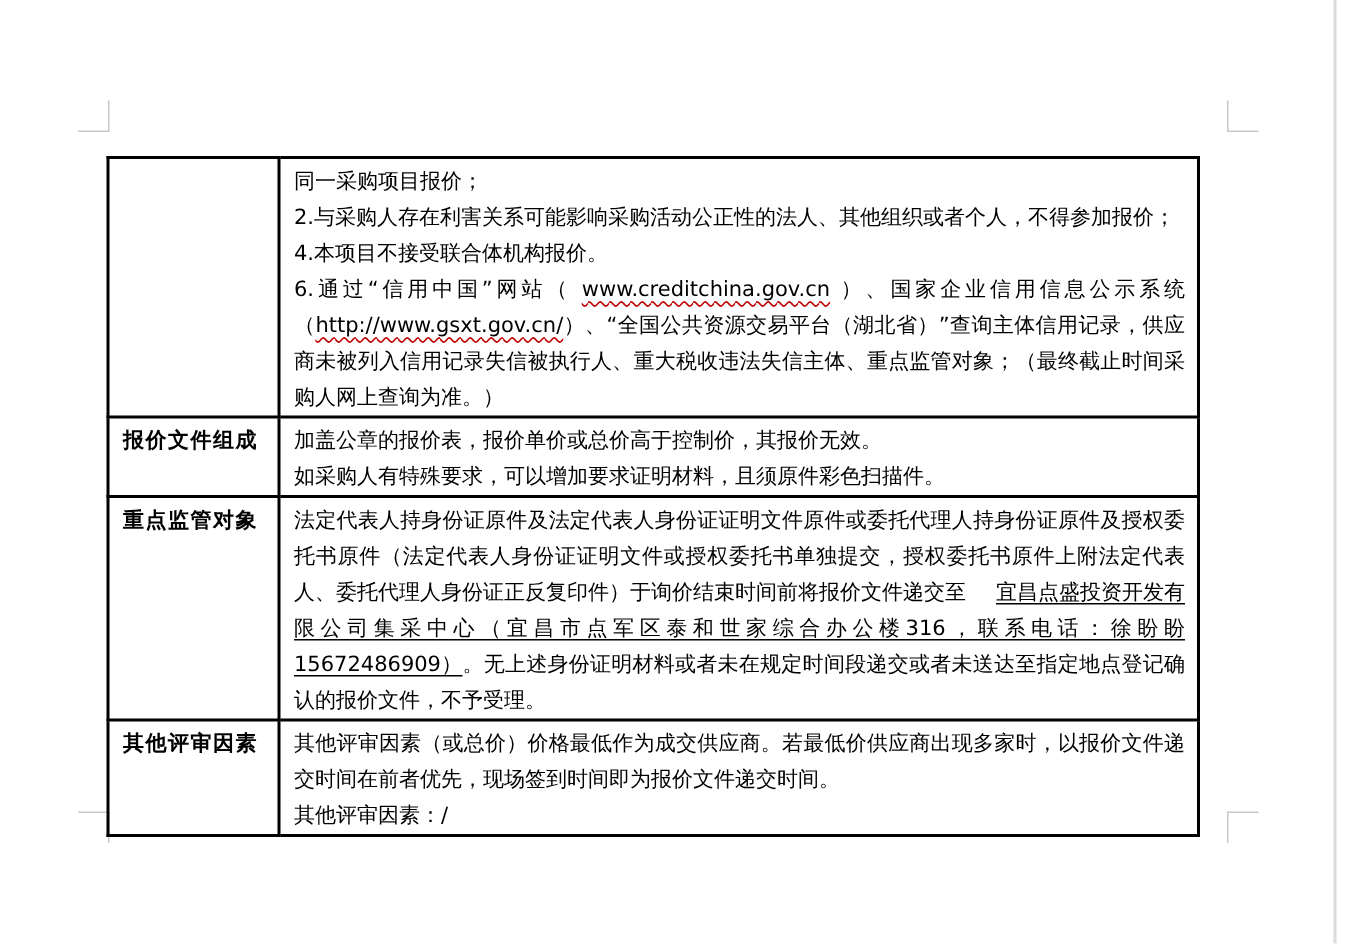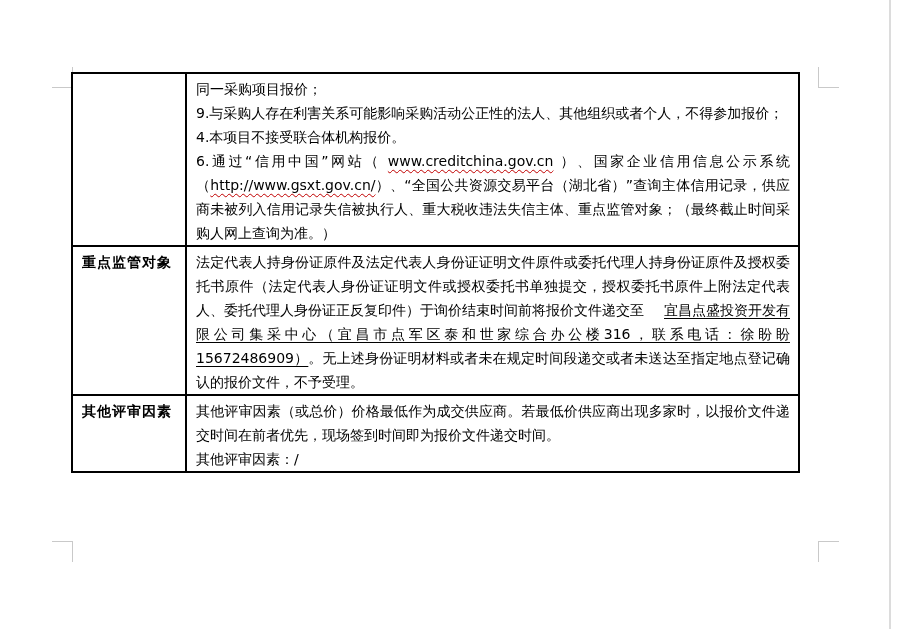--- a/index.html
+++ b/index.html
@@ -12,21 +12,21 @@
   
   .page-edge{position:absolute;top:0;left:889px;width:2px;height:629px;background:#dcdcdc;}
   
   .crop{position:absolute;width:20px;height:20px;border:0 solid #c9c9c9;}
   .crop.tl{left:52px;top:67px;border-right-width:1px;border-bottom-width:1px;}
   .crop.tr{left:818px;top:67px;border-left-width:1px;border-bottom-width:1px;}
   .crop.bl{left:52px;top:541px;border-right-width:1px;border-top-width:1px;}
   .crop.br{left:818px;top:541px;border-left-width:1px;border-top-width:1px;}
 
   table.doc{
-    position:absolute;left:71px;top:72px;
+    position:absolute;left:71px;top:104px;
     width:727px;border-collapse:collapse;table-layout:fixed;
   }
   table.doc td{
     border:2px solid #000;
     vertical-align:top;
     font-size:14px;line-height:24px;
     padding:3px 8px 0 9px;
     text-align:justify;
     overflow:hidden;
   }
@@ -66,26 +66,33 @@
   <colgroup>
       <col style="width:114px">
       <col style="width:613px">
     </colgroup>
 
   <tbody>
       <tr class="r1">
     <td class="label"></td>
     <td>
       <p>同一采购项目报价；</p>
-      <p>9.与采购人存在利害关系可能影响采购活动公正性的法人、其他组织或者个人，不得参加报价；</p>
+      <p>2.与采购人存在利害关系可能影响采购活动公正性的法人、其他组织或者个人，不得参加报价；</p>
       <p>4.本项目不接受联合体机构报价。</p>
       <p><span>6.通过“信用中国”网站（ </span><span class="url">www.creditchina.gov.cn</span><span> ）、国家企业信用信息公示系统（</span><span class="url">http://www.gsxt.gov.cn/</span><span>）、“全国公共资源交易平台（湖北省）”查询主体信用记录，供应商未被列入信用记录失信被执行人、重大税收违法失信主体、重点监管对象；（最终截止时间采购人网上查询为准。）</span></p>
     </td>
   </tr>
 
+  <tr class="r2">
+    <td class="label">报价文件组成</td>
+    <td>
+      <p>加盖公章的报价表，报价单价或总价高于控制价，其报价无效。</p>
+      <p>如采购人有特殊要求，可以增加要求证明材料，且须原件彩色扫描件。</p>
+    </td>
+  </tr>
 
   <tr class="r3">
     <td class="label">重点监管对象</td>
     <td>
       <p><span>法定代表人持身份证原件及法定代表人身份证证明文件原件或委托代理人持身份证原件及授权委托书原件（法定代表人身份证证明文件或授权委托书单独提交，授权委托书原件上附法定代表人、委托代理人身份证正反复印件）于询价结束时间前将报价文件递交至</span><span class="uline">宜昌点盛投资开发有限公司集采中心（宜昌市点军区泰和世家综合办公楼316，联系电话：徐盼盼 15672486909）</span><span>。无上述身份证明材料或者未在规定时间段递交或者未送达至指定地点登记确认的报价文件，不予受理。</span></p>
     </td>
   </tr>
 
   <tr class="r4">
     <td class="label">其他评审因素</td>

